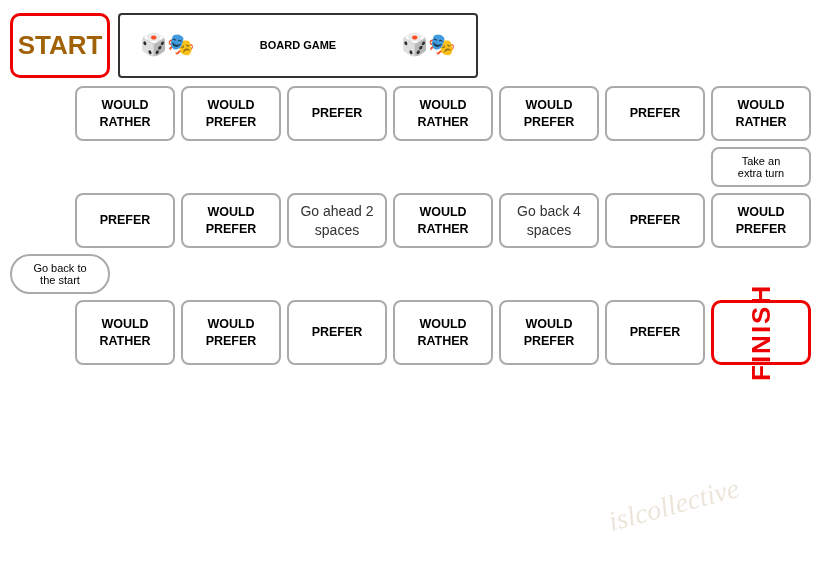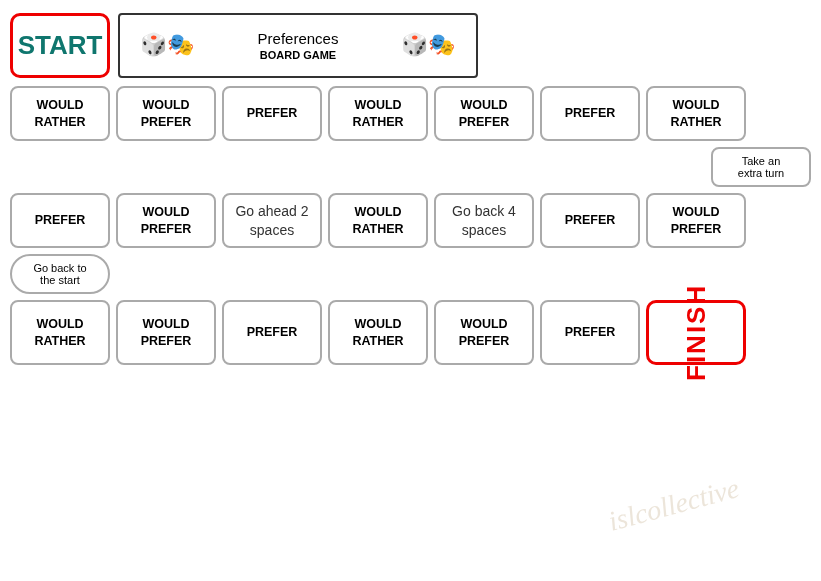--- a/index.html
+++ b/index.html
@@ -41,21 +41,21 @@
       font-size: 13px;
       background: #fff;
       flex-shrink: 0;
     }
 
     .cell-start {
       width: 100px;
       height: 65px;
       border: 3px solid #e00;
       border-radius: 10px;
-      color: #0f766e;
+      color: #a16207;
       font-size: 26px;
       font-weight: 900;
     }
 
     .cell-finish {
       width: 100px;
       height: 65px;
       border: 3px solid #e00;
       border-radius: 10px;
       color: #e00;
@@ -98,20 +98,21 @@
       gap: 10px;
       width: 100%;
       justify-content: space-between;
     }
 
     
     .game-row {
       display: flex;
       gap: 6px;
       align-items: stretch;
+      justify-content: flex-end;
     }
 
     .cell-normal {
       width: 100px;
       min-height: 55px;
       border: 2px solid #aaa;
       border-radius: 8px;
       display: flex;
       align-items: center;
       justify-content: center;
@@ -201,21 +202,20 @@
 
   <div class="top-row">
     <div class="cell cell-start">
       <span>START</span>
     </div>
 
     <div class="title-box">
       <div class="title-icons">
         <span style="font-size:22px;">🎲🎭</span>
         <div style="flex:1; text-align:center;">
-          <div class="title-main">Preferences</div>
           <div class="title-sub">BOARD GAME</div>
         </div>
         <span style="font-size:22px;">🎲🎭</span>
       </div>
     </div>
   </div>
 
   <div class="game-row row1">
     <div class="cell-normal" style="white-space:pre-line;">WOULD
 RATHER</div>

